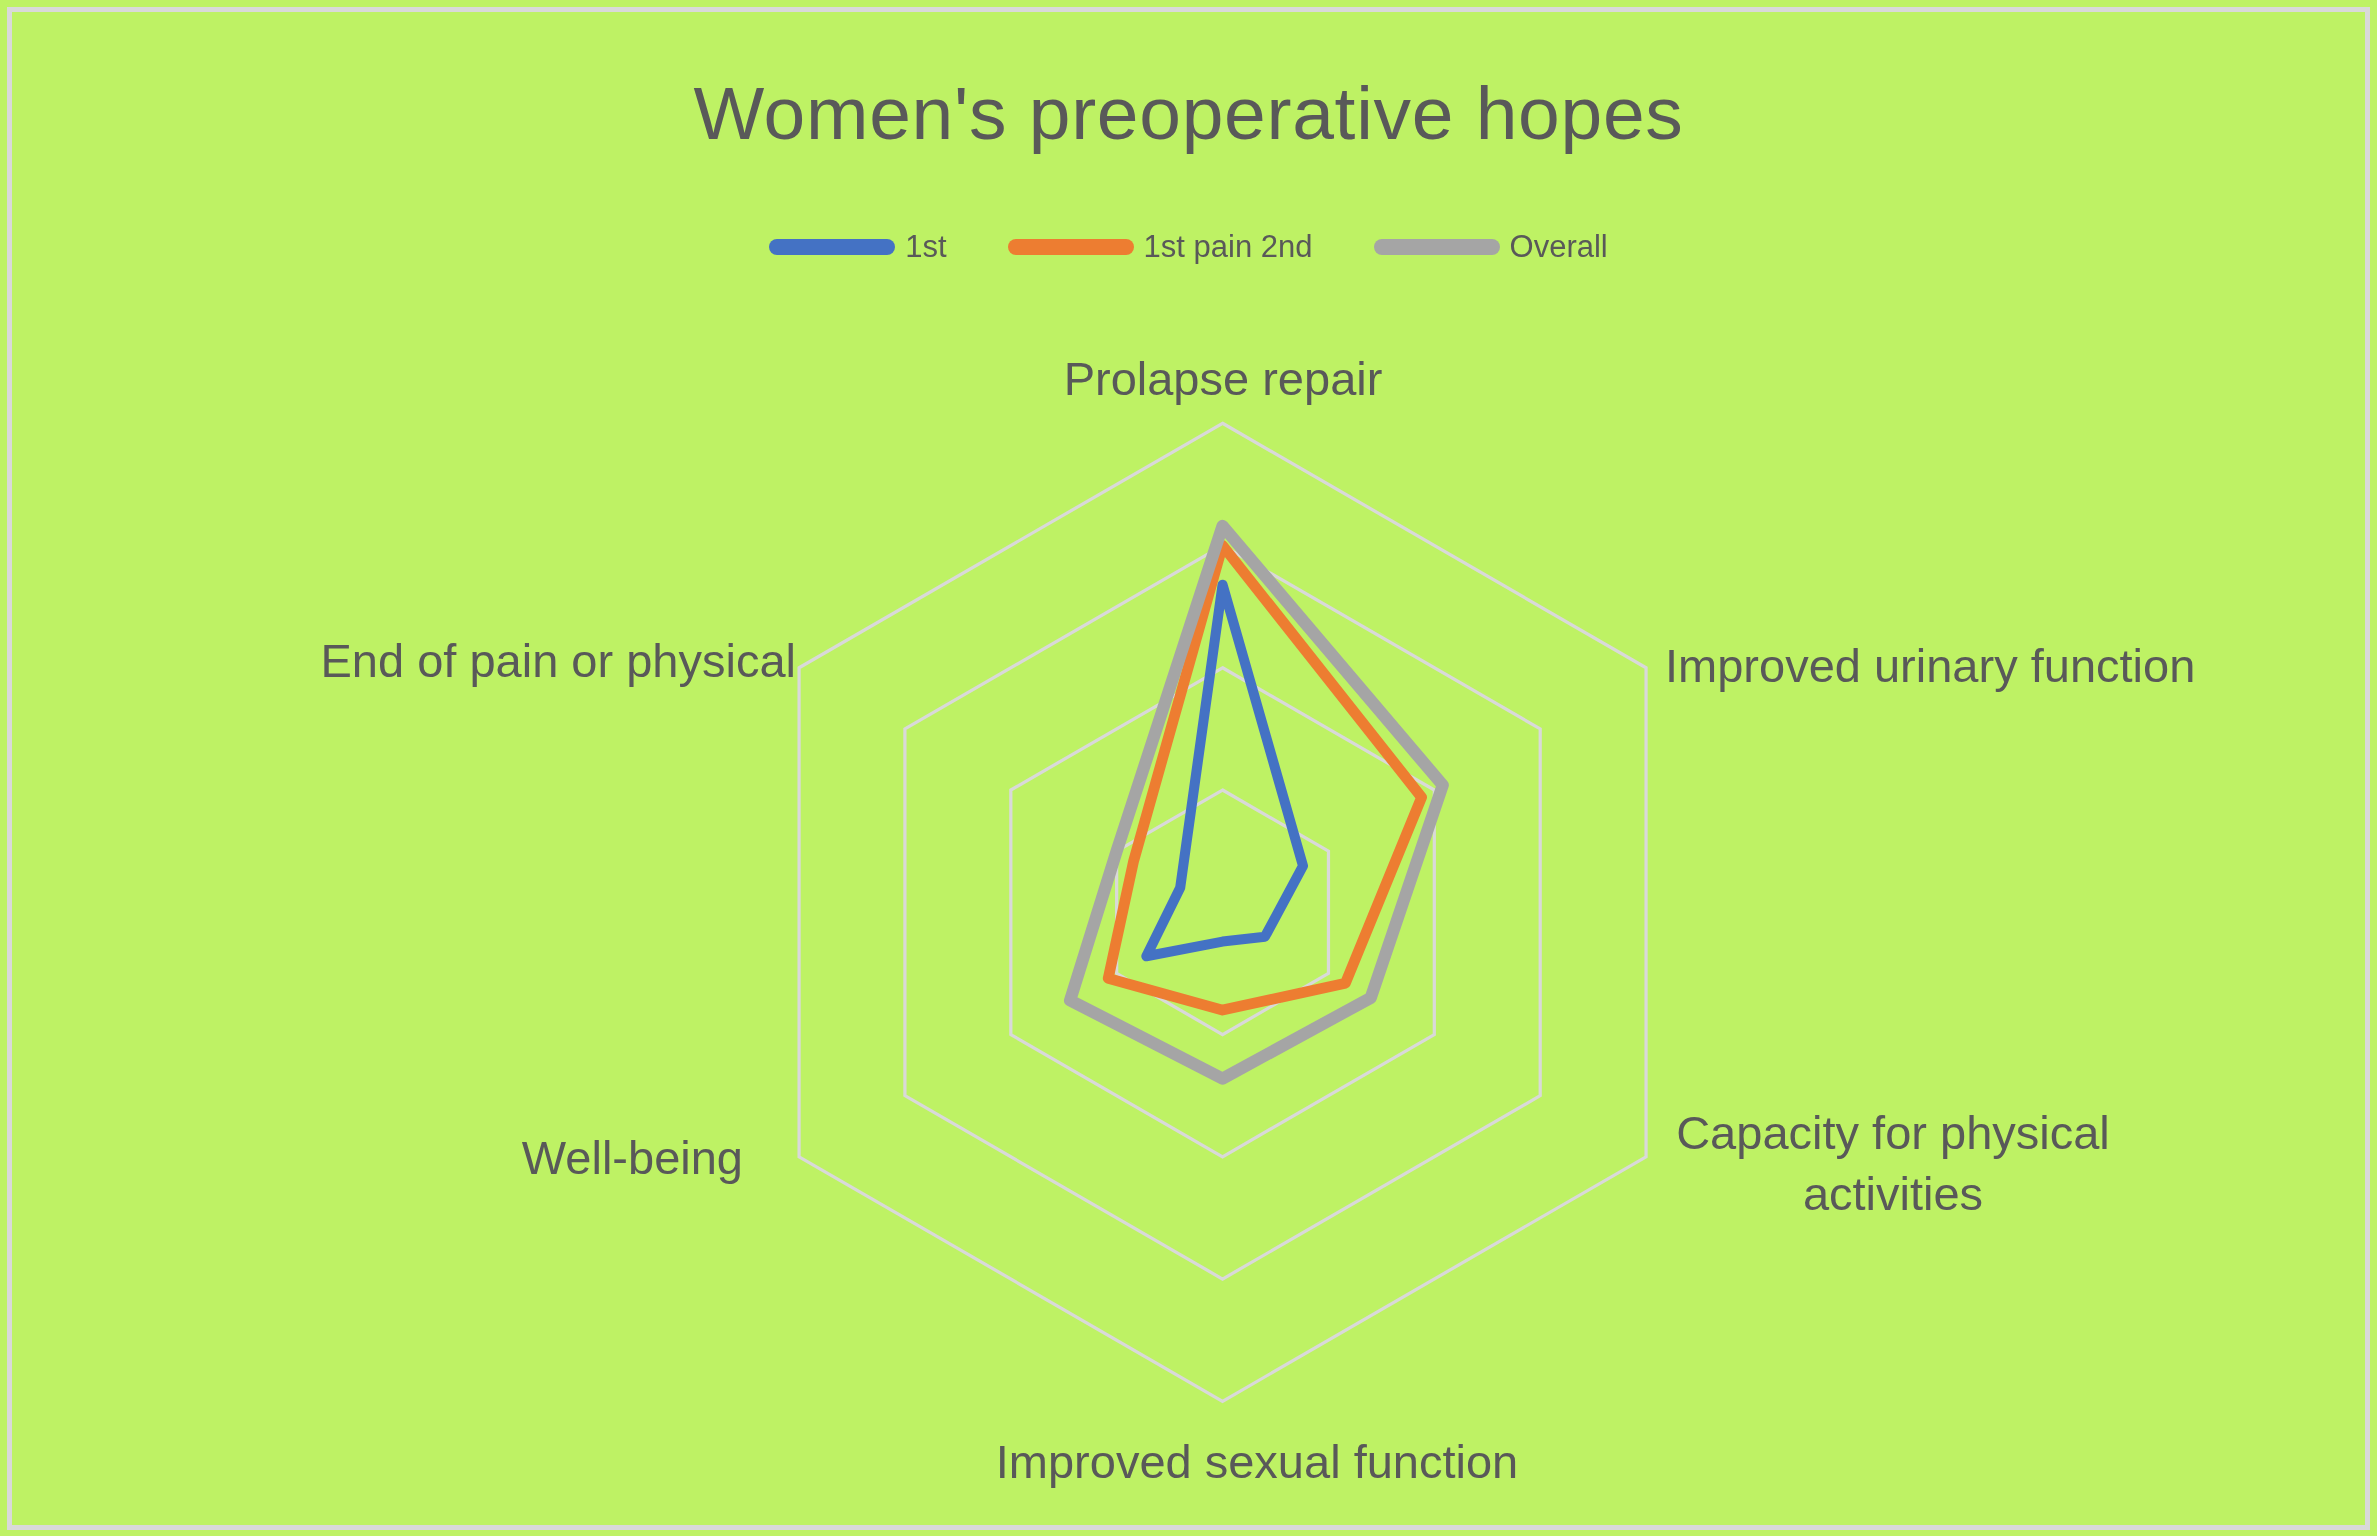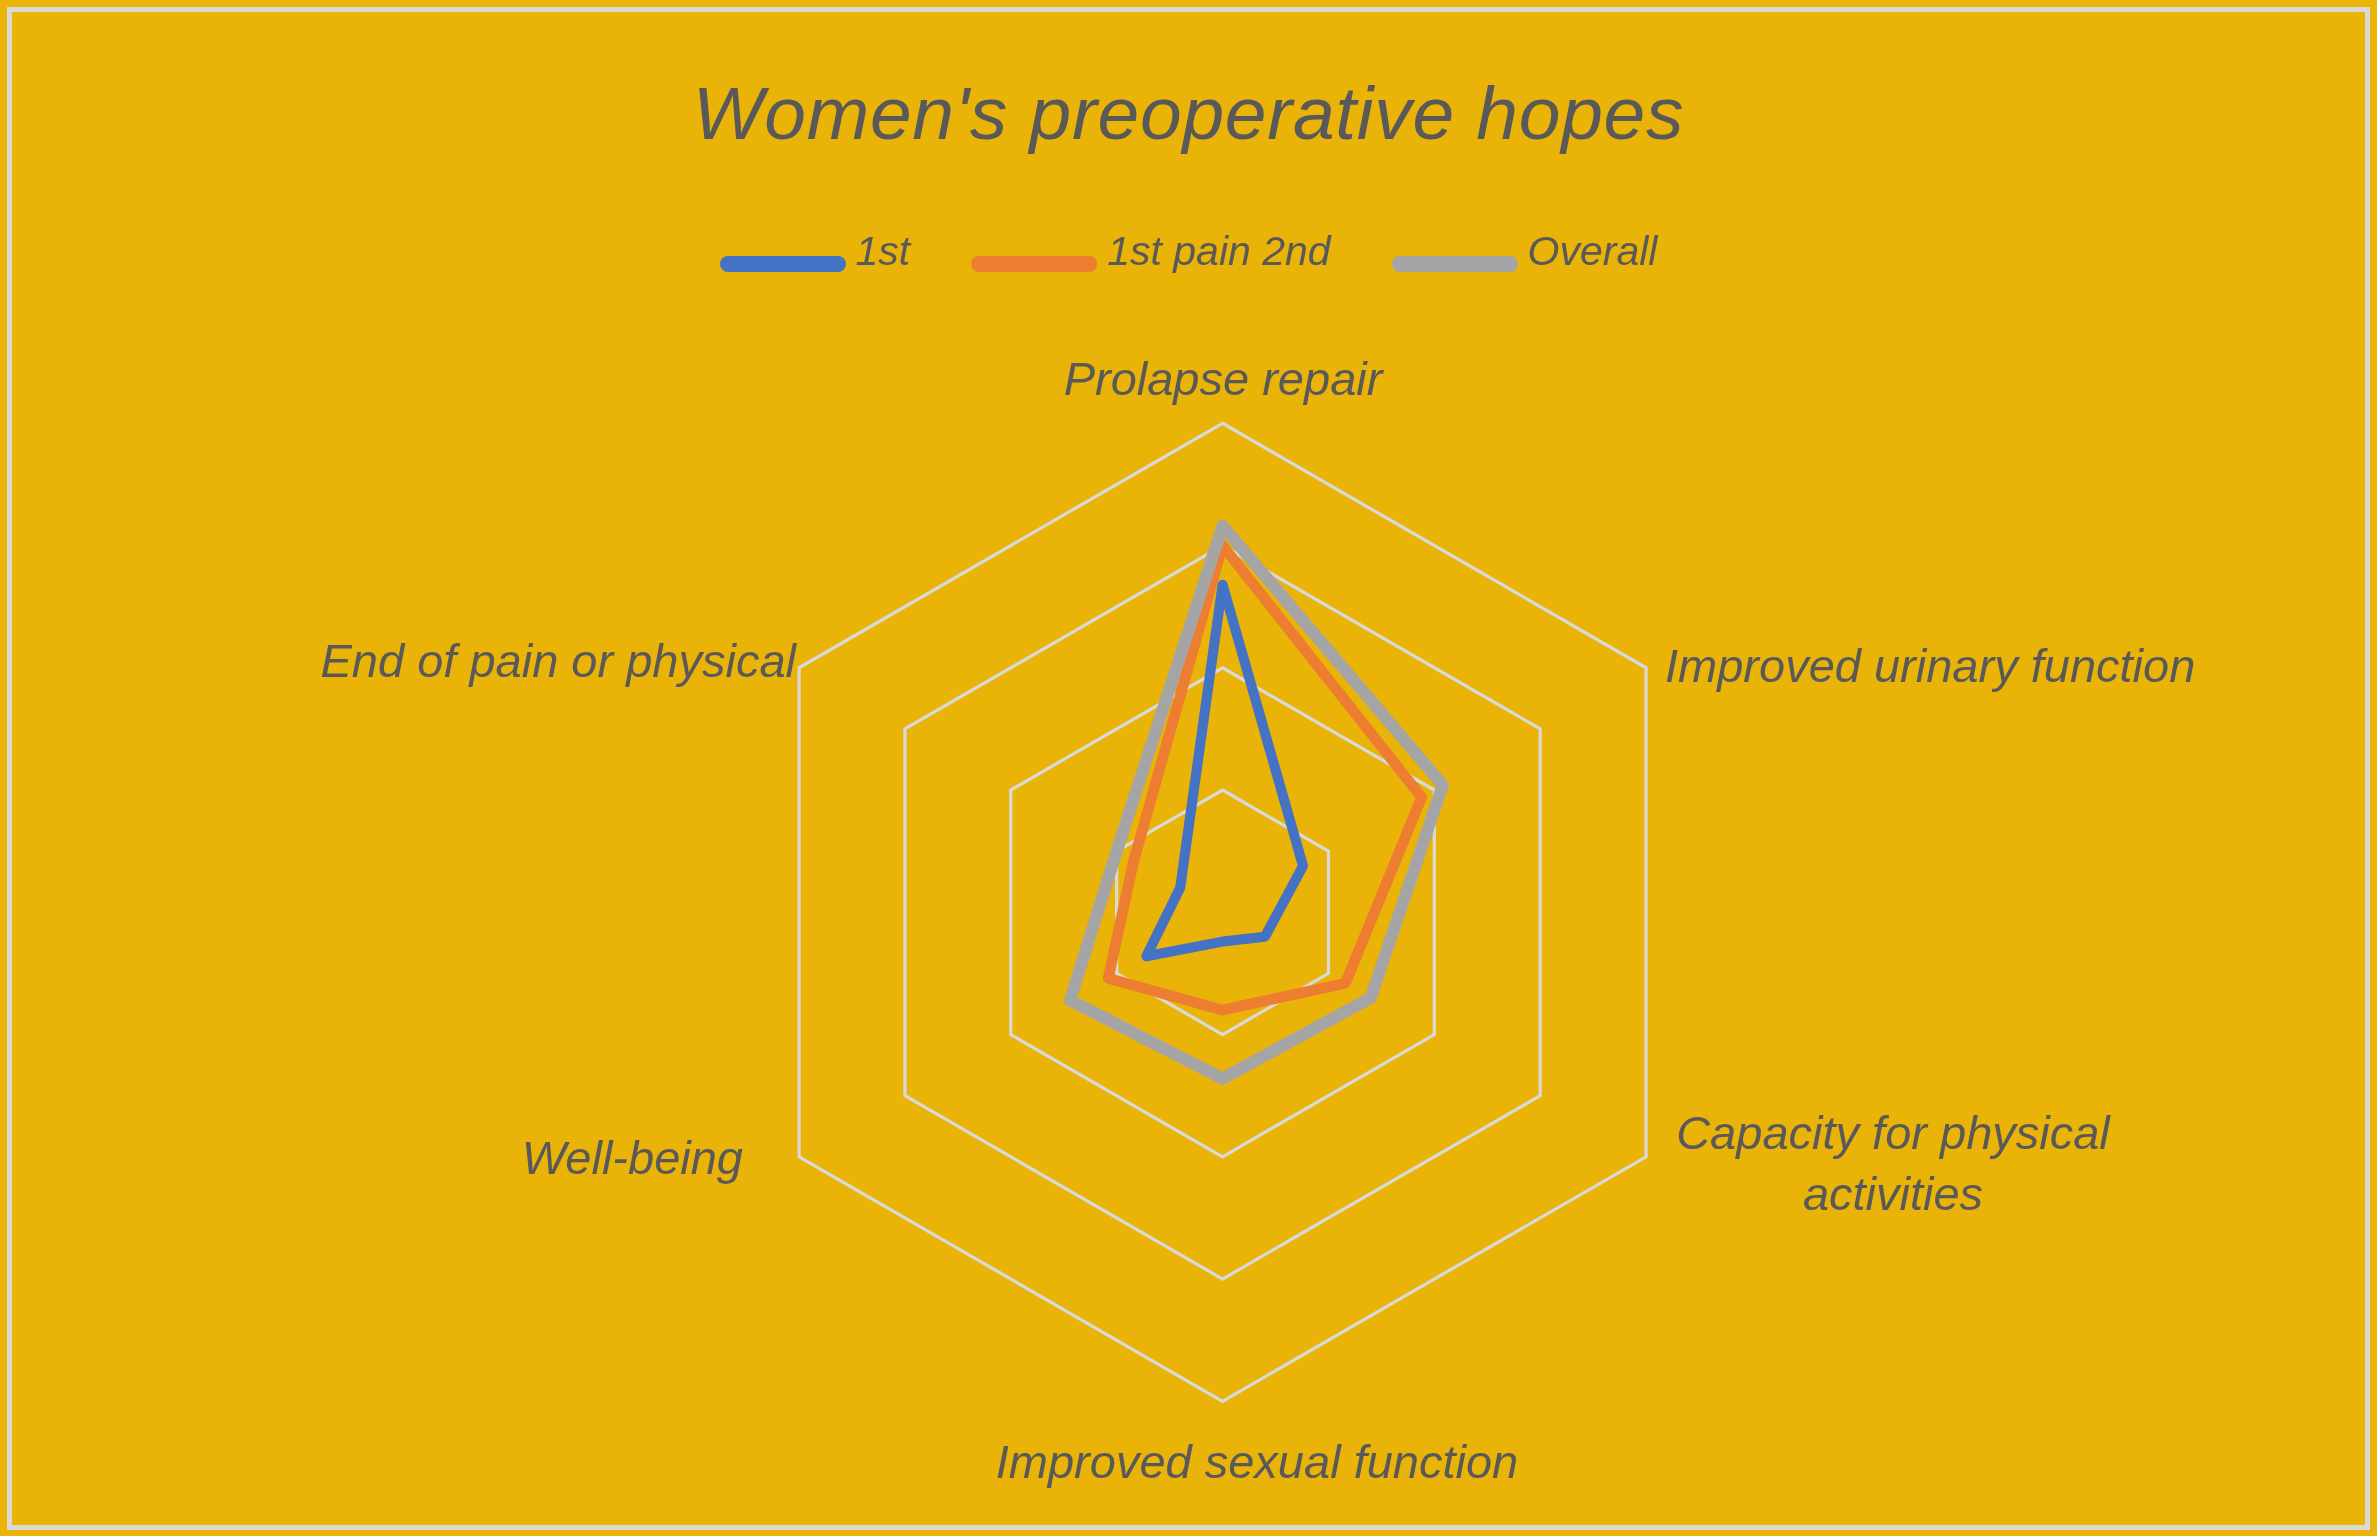--- a/index.html
+++ b/index.html
@@ -4,24 +4,23 @@
 <style>
   html, body {
     margin: 0;
     padding: 0;
     background: #ffffff;
   }
   .canvas {
     position: relative;
     width: 2377px;
     height: 1537px;
-    background: #eab308;
+    background: #bef264;
     font-family: "Liberation Sans", sans-serif;
     overflow: hidden;
-    font-style: italic;
   }
   .frame {
     position: absolute;
     inset: 7.2px;
     border: 5px solid #d9d9d9;
     pointer-events: none;
   }
   #radar-svg {
     position: absolute;
     left: 0;
@@ -44,23 +43,23 @@
     top: 231px;
     left: 0;
     width: 100%;
     display: flex;
     justify-content: center;
     align-items: center;
     gap: 61px;
   }
   .legend-item {
     display: flex;
-    align-items: flex-end;
+    align-items: center;
     gap: 10px;
-    font-size: 41px;
+    font-size: 31px;
     line-height: 1;
   }
   .legend-swatch {
     width: 126px;
     height: 16px;
     border-radius: 8px;
     background: #999999;
   }
   .axis-label {
     position: absolute;

